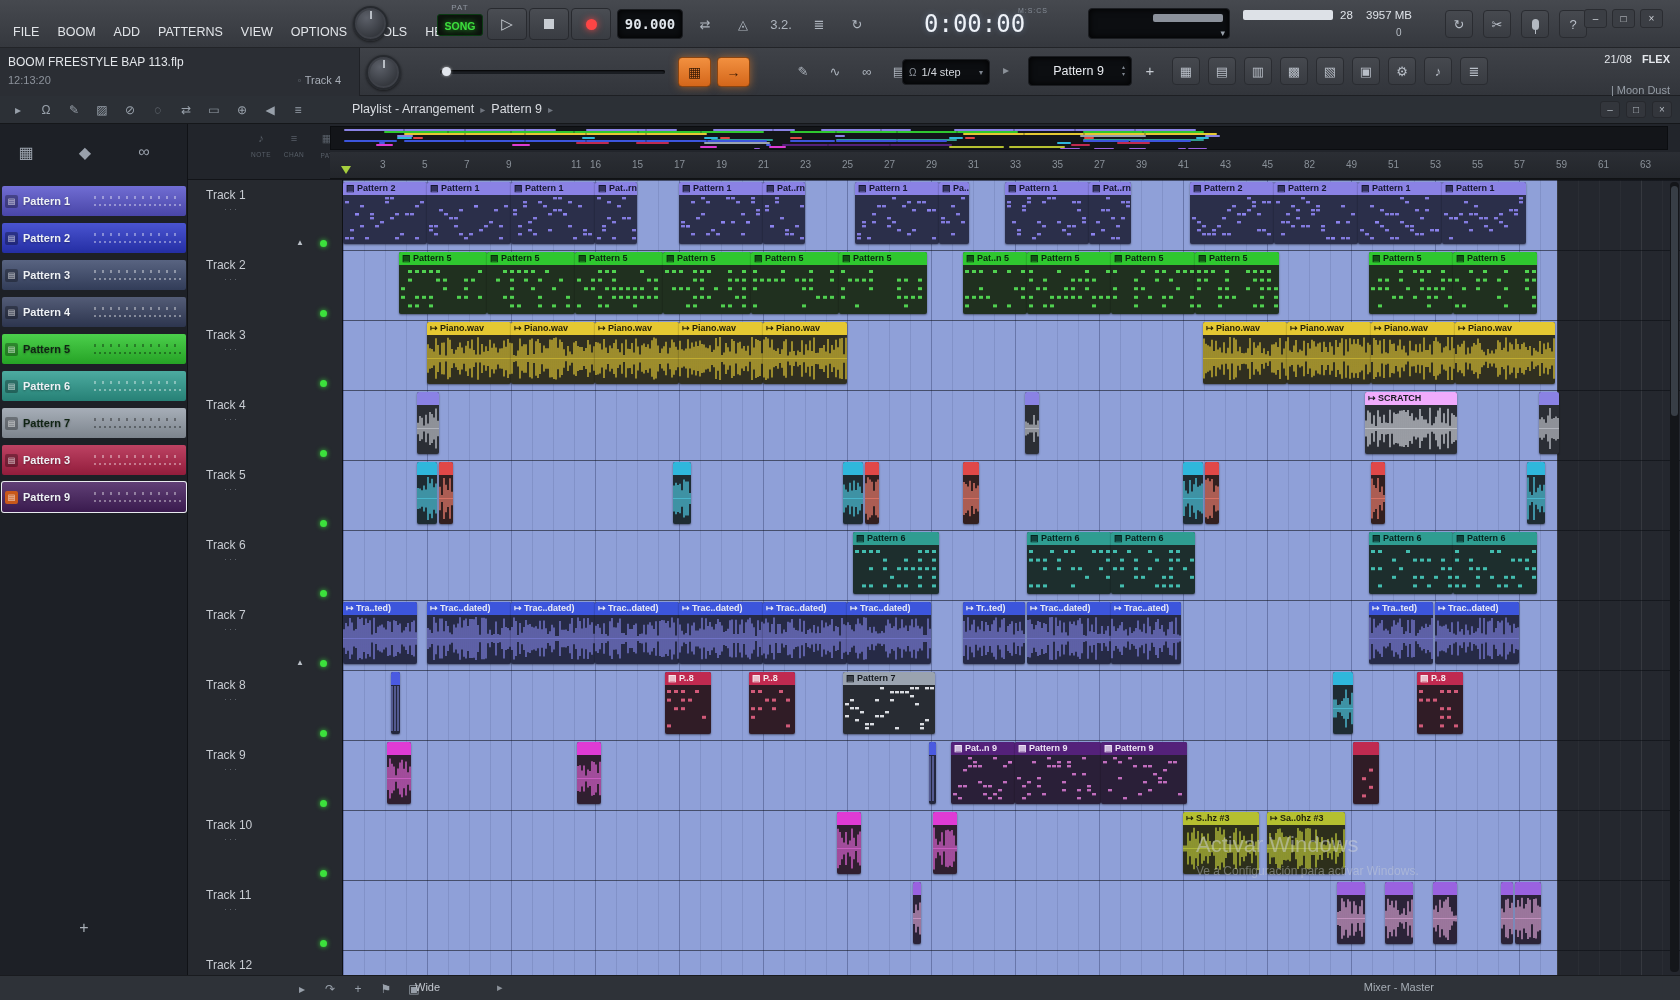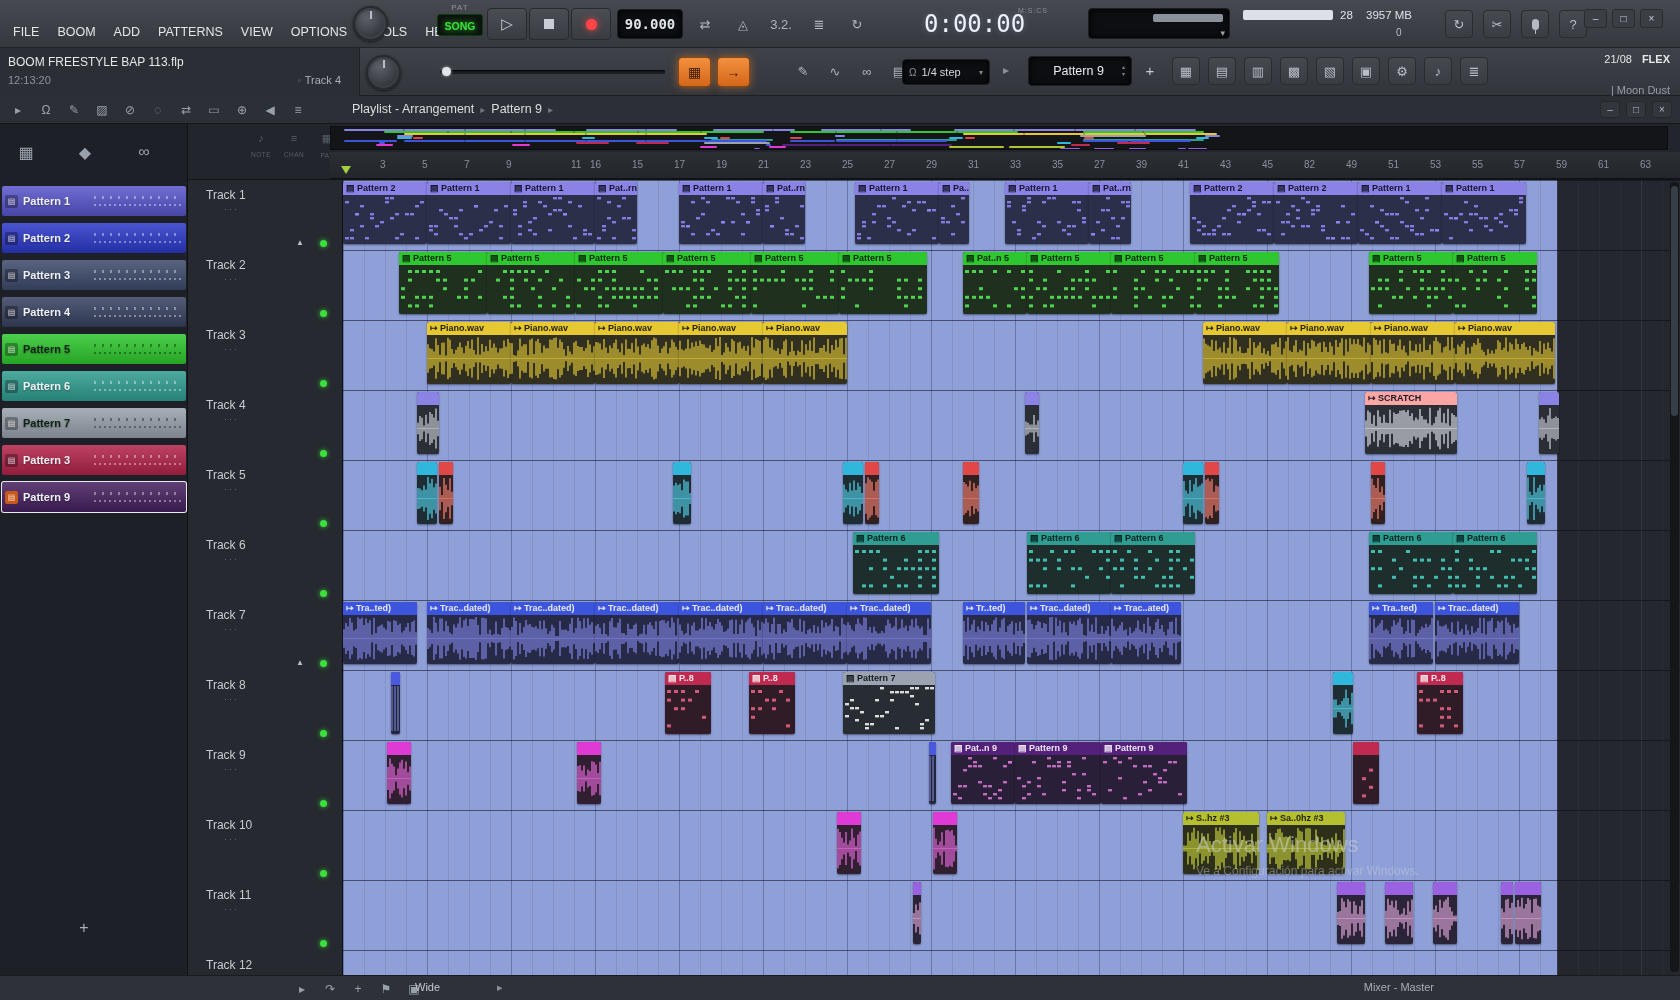--- a/index.html
+++ b/index.html
@@ -1408,21 +1408,21 @@
         <div class="clip" style="left: 682px; top: 212px; width: 14px; background: rgb(43, 46, 53);">
           <div class="chd" style="background: rgb(138, 130, 228); color: rgb(20, 22, 46);"></div>
           <div class="cbd">
             <svg width="14" height="47">
               <path d="M1 16.5L1 30.5M3 17.8L3 29.2M5 19.6L5 27.4M7 19.6L7 27.4M9 10.0L9 37.0M11 19.7L11 27.3M13 15.6L13 31.4" stroke="#d2d6dd" stroke-width="1.4" fill="none" opacity="0.85"></path>
               <rect x="0" y="23" width="14" height="1" fill="#d2d6dd" opacity="0.5"></rect>
             </svg>
           </div>
         </div>
         <div class="clip" style="left: 1022px; top: 212px; width: 92px; background: rgb(43, 46, 53);">
-          <div class="chd" style="background: #fca5a5; color: rgb(23, 26, 32);">↦ SCRATCH</div>
+          <div class="chd" style="background: #f0abfc; color: rgb(23, 26, 32);">↦ SCRATCH</div>
           <div class="cbd">
             <svg width="92" height="47">
               <path d="M1 15.4L1 31.6M3 5.5L3 41.5M5 7.4L5 39.6M7 18.7L7 28.3M9 10.3L9 36.7M11 20.9L11 26.1M13 5.2L13 41.8M15 11.8L15 35.2M17 18.1L17 28.9M19 9.8L19 37.2M21 17.6L21 29.4M23 18.1L23 28.9M25 4.8L25 42.2M27 18.2L27 28.8M29 7.5L29 39.5M31 9.0L31 38.0M33 8.6L33 38.4M35 5.8L35 41.2M37 5.4L37 41.6M39 4.9L39 42.1M41 7.0L41 40.0M43 4.9L43 42.1M45 11.0L45 36.0M47 8.2L47 38.8M49 15.5L49 31.5M51 12.6L51 34.4M53 14.6L53 32.4M55 3.9L55 43.1M57 10.9L57 36.1M59 14.5L59 32.5M61 14.6L61 32.4M63 18.2L63 28.8M65 2.8L65 44.2M67 20.3L67 26.7M69 18.2L69 28.8M71 11.8L71 35.2M73 5.6L73 41.4M75 2.7L75 44.3M77 17.4L77 29.6M79 8.2L79 38.8M81 18.2L81 28.8M83 3.8L83 43.2M85 20.7L85 26.3M87 8.3L87 38.7M89 10.0L89 37.0M91 11.7L91 35.3" stroke="#e4e8ee" stroke-width="1.4" fill="none" opacity="0.85"></path>
               <rect x="0" y="23" width="92" height="1" fill="#e4e8ee" opacity="0.5"></rect>
             </svg>
           </div>
         </div>
         <div class="clip" style="left: 1196px; top: 212px; width: 20px; background: rgb(43, 46, 53);">
           <div class="chd" style="background: rgb(138, 130, 228); color: rgb(20, 22, 46);"></div>
           <div class="cbd">

